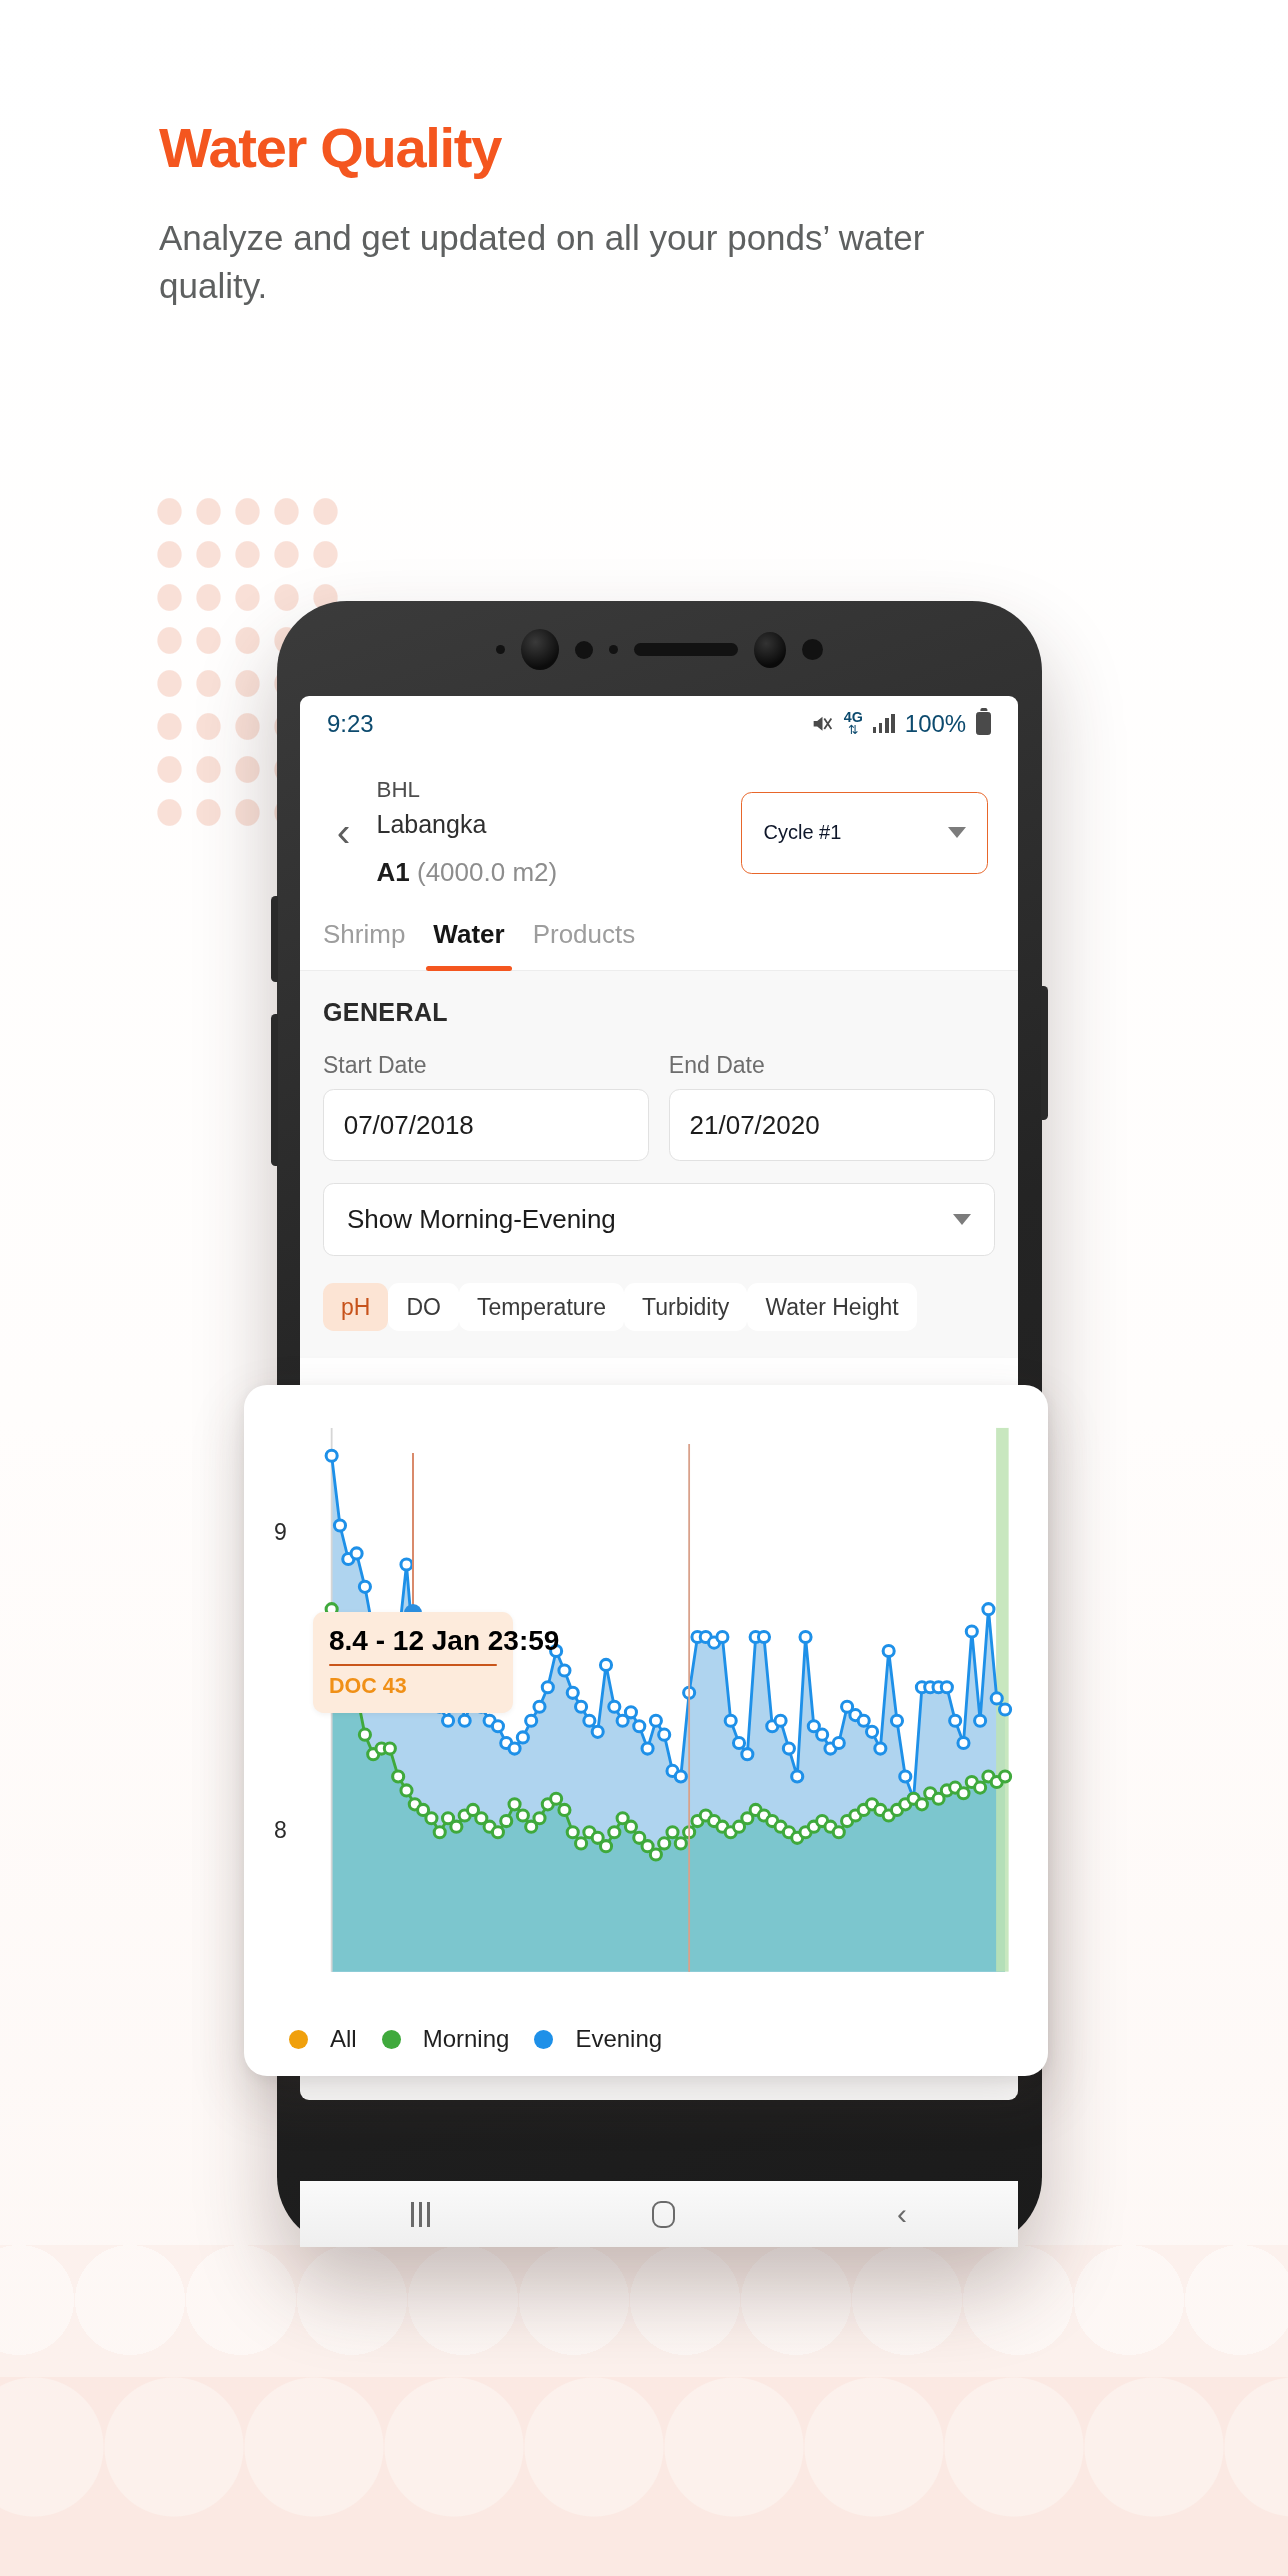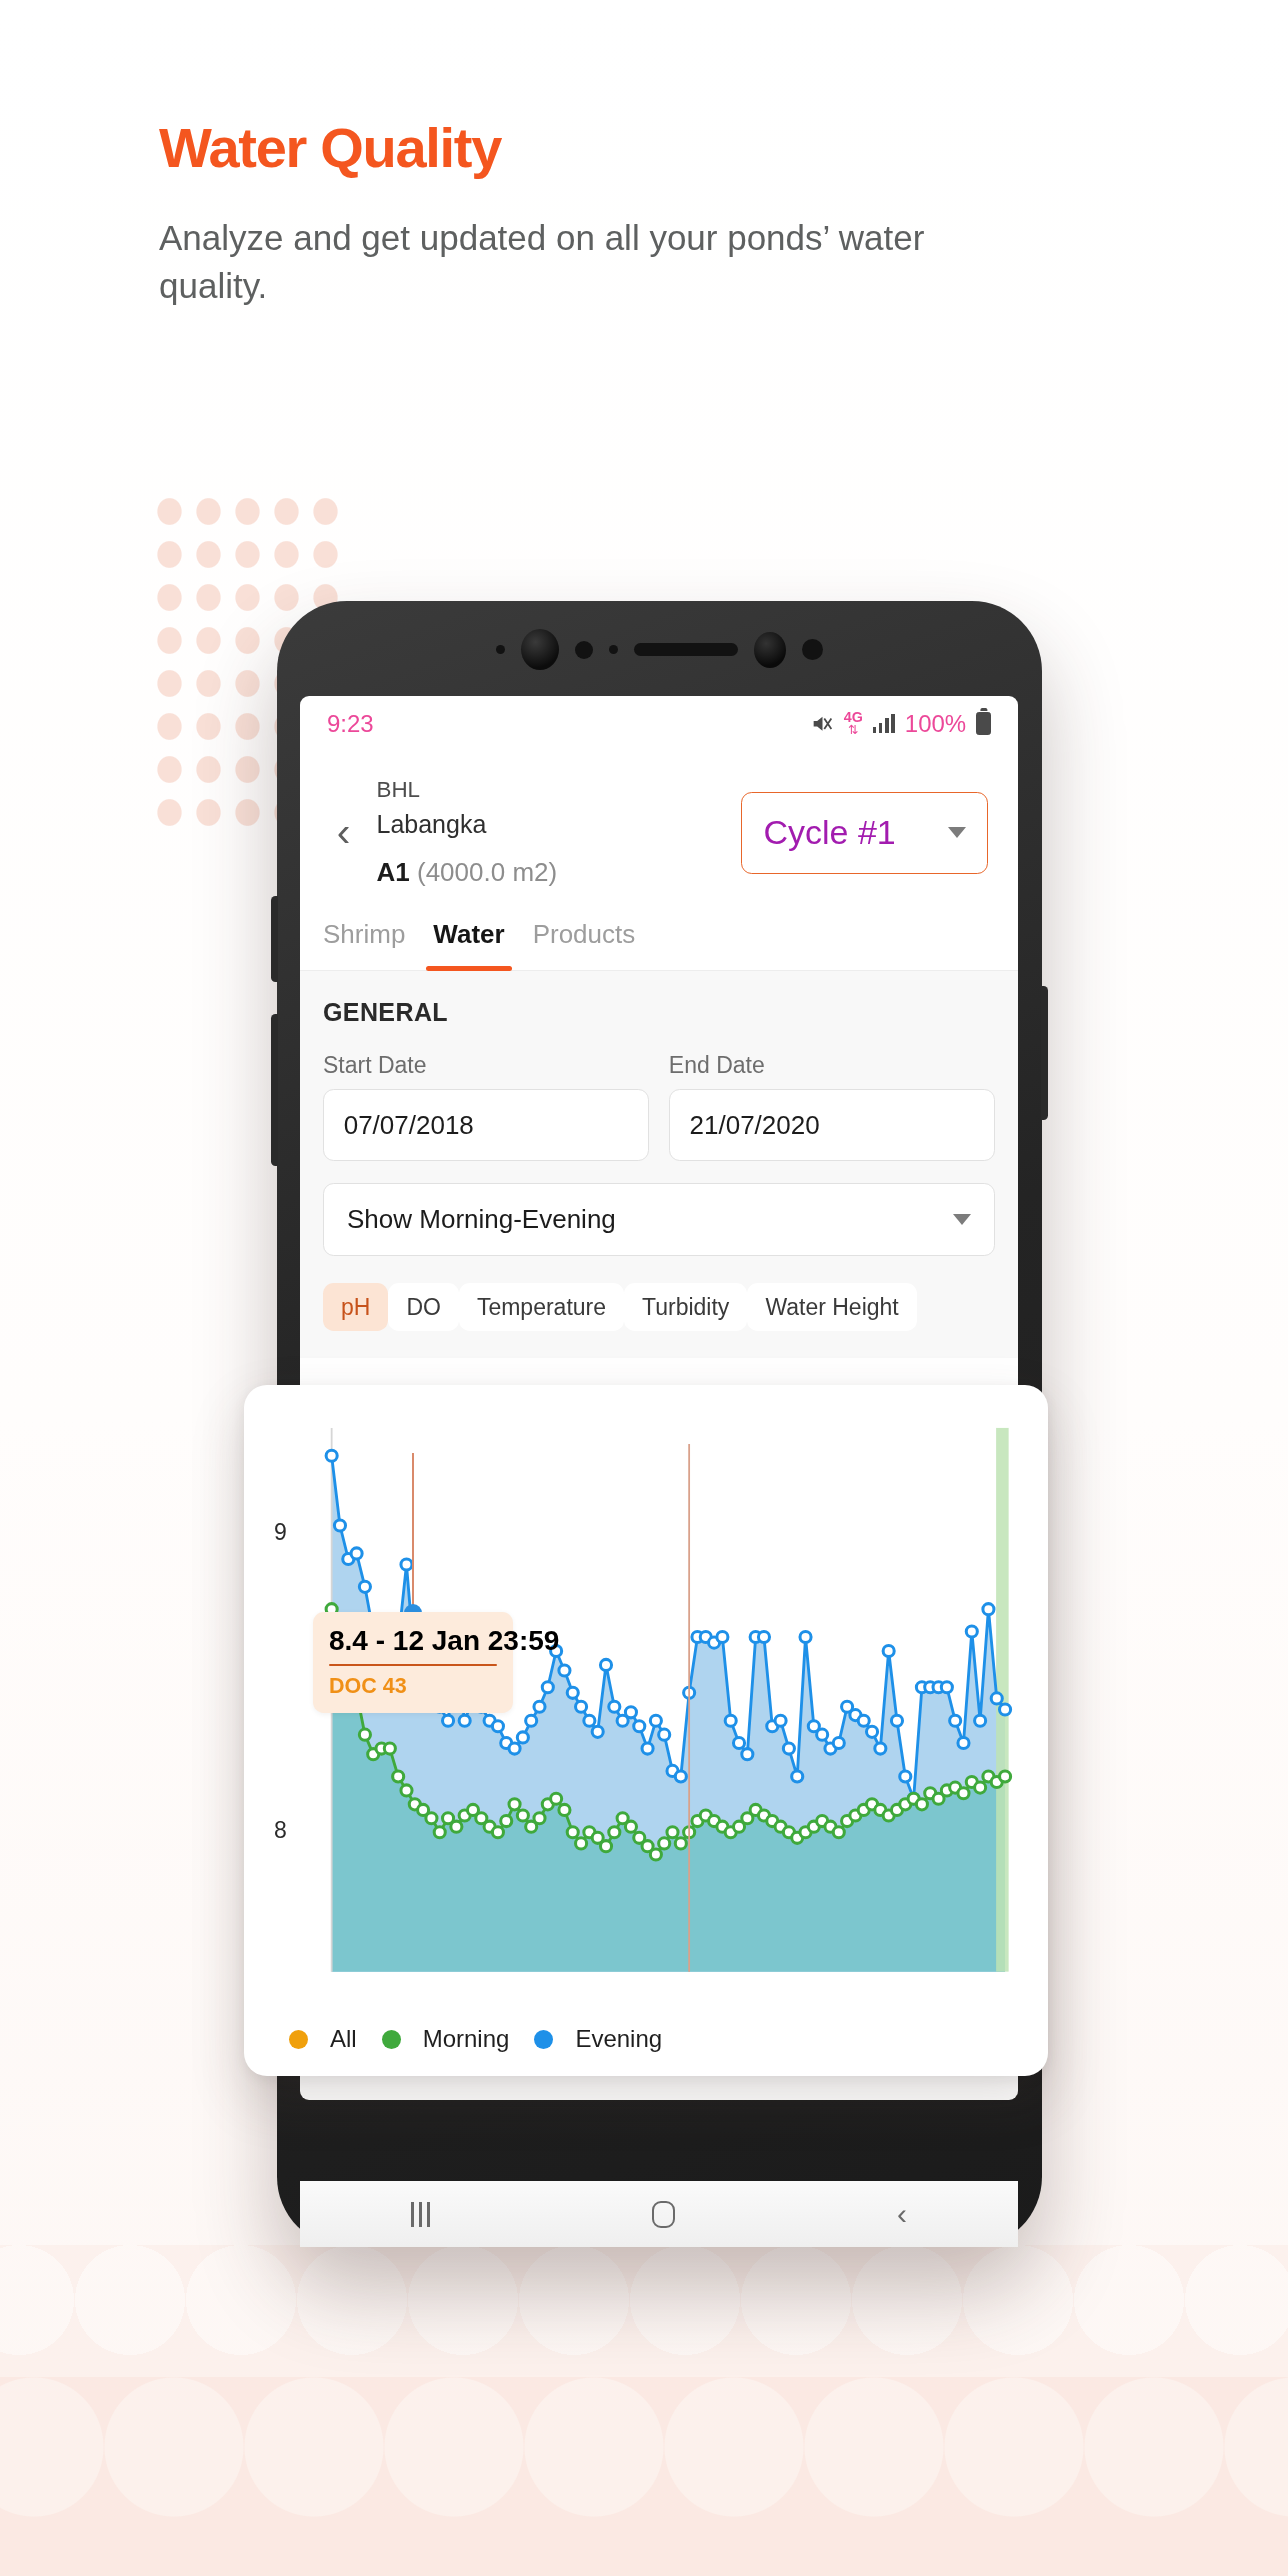--- a/index.html
+++ b/index.html
@@ -91,21 +91,21 @@
 
   .screen {
     position: absolute; left: 23px; top: 95px;
     width: 718px; height: 1404px;
     background: #FFFFFF; border-radius: 9px; overflow: hidden;
   }
 
   
   .statusbar {
     height: 55px; display:flex; align-items:center; justify-content:space-between;
-    padding: 0 27px; color:#ec4899; font-size: 24px;
+    padding: 0 27px; color:#0c4a6e; font-size: 24px;
   }
   .status-right { display:flex; align-items:center; gap: 9.8px; }
   .ico { display:inline-flex; align-items:center; }
   .sig-bars { display:flex; align-items:flex-end; gap:2.7px; height:19.7px; }
   .sig-bars i { width:3.6px; background:#4a4a4a; display:block; }
   .sig-bars i:nth-child(1){height:6.3px}
   .sig-bars i:nth-child(2){height:10.7px}
   .sig-bars i:nth-child(3){height:15px}
   .sig-bars i:nth-child(4){height:19.7px}
   .net-4g { font-size:14.3px; font-weight:700; line-height:1; }
@@ -130,21 +130,21 @@
   .crumbs { flex:1; padding-left: 12.5px; }
   .crumb-org { font-size: 22.4px; color:#4d4d4d; line-height:1.45; }
   .crumb-farm { font-size: 25px; color:#2f2f2f; line-height:1.5; }
   .crumb-pond { font-size: 26px; color:#1c1c1c; font-weight:700; line-height:1.5; margin-top:9px; }
   .crumb-pond span { font-weight:400; color:#8d8d8d; }
   .cycle-select {
     width: 247px; height: 82px; border:1.8px solid #E8662A; border-radius:10.7px;
     display:flex; align-items:center; justify-content:space-between;
     padding: 0 21.5px; background:#fff;
   }
-  .cycle-select .val { font-size:34px; color:#a21caf; }
+  .cycle-select .val { font-size:20px; color:#0f172a; }
   .caret { width:0;height:0;border-left:9.8px solid transparent;border-right:9.8px solid transparent;border-top:11.6px solid #7c7c7c; }
 
   
   .tabs { display:flex; padding: 27px 23px 0 23px; gap: 28px; border-bottom:0.9px solid #EDEDED; }
   .tab { font-size:26px; color:#9d9d9d; padding-bottom:19.7px; position:relative; }
   .tab.active { color:#161616; font-weight:700; }
   .tab.active::after {
     content:""; position:absolute; left:-7.2px; right:-7.2px; bottom:-1.8px; height:5.4px;
     background:#F4561F; border-radius:2.7px;
   }

